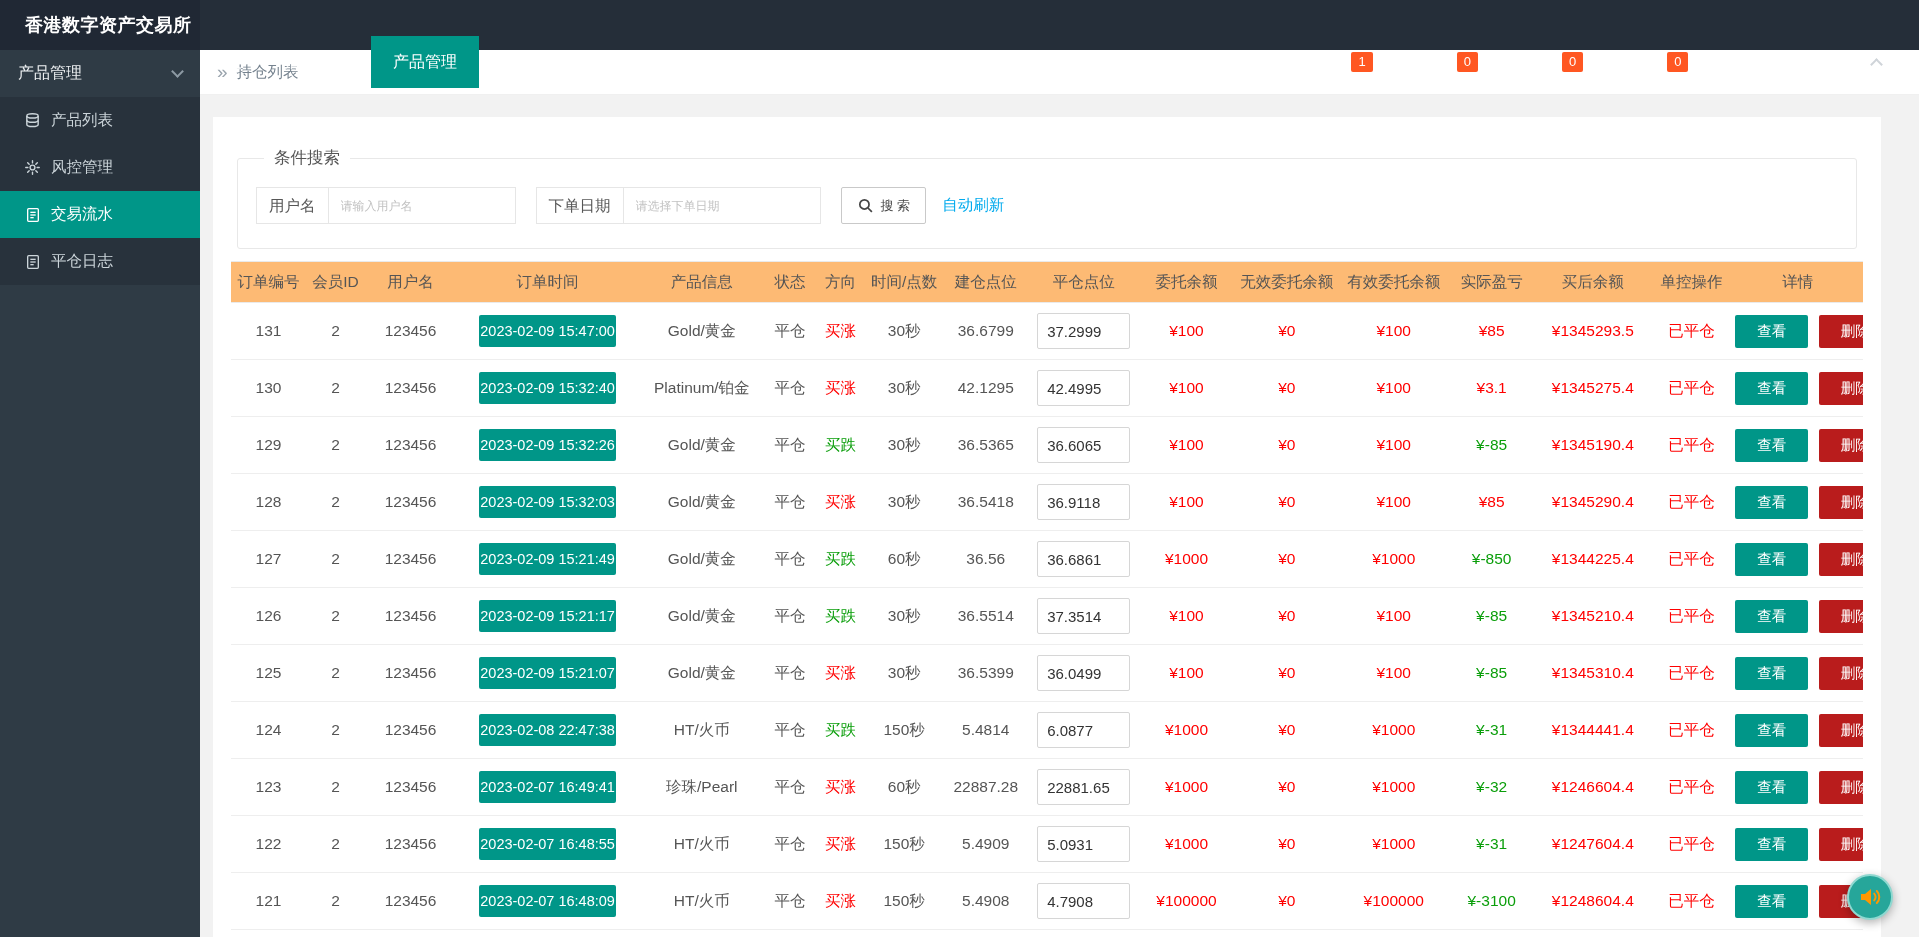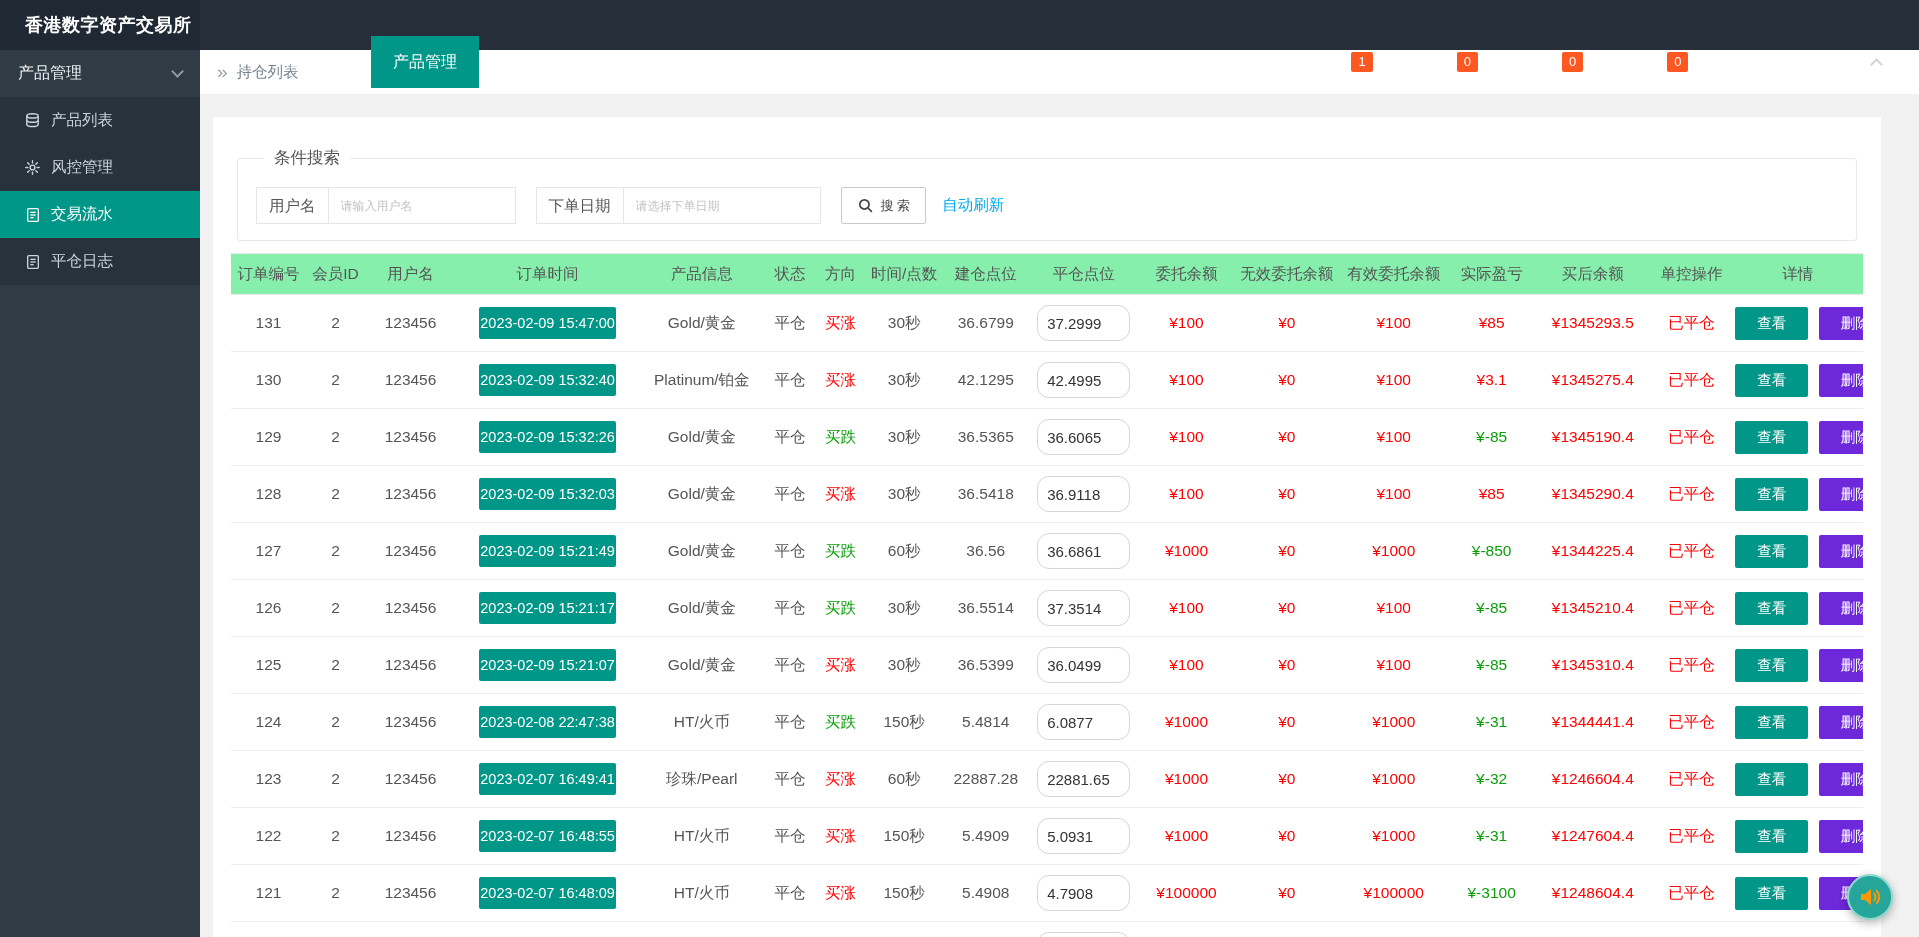--- a/index.html
+++ b/index.html
@@ -28,43 +28,43 @@
   .s-icon { display:inline-flex; width:17px; height:17px; align-items:center; justify-content:center; }
 
   
   .main { position:absolute; left:200px; top:50px; right:0; bottom:0; }
   .breadcrumb { height:45px; background:#fff; display:flex; align-items:center; padding:0 17px; font-size:15.5px; color:#76838f; border-bottom:1px solid #f0f0f0; }
   .bc-arrow { color:#9aa4ad; font-size:19px; margin-right:9px; }
   .content { position:absolute; top:45px; left:0; right:0; bottom:0; background:#f2f2f2; overflow:hidden; }
   .panel { position:absolute; left:13px; top:22px; width:1668px; bottom:-80px; background:#fff; padding:16px 18px; }
 
   
-  .search-set { border:1px solid #e8e8e8; border-radius:3px; margin:14px 6px 12px; padding:4px 18px 16px; }
+  .search-set { border:1px solid #e8e8e8; border-radius:3px; margin:14px 6px 12px; padding:4px 18px 24px; }
   .search-set legend { font-size:16.5px; color:#555; padding:0 10px; margin-left:8px; }
   .form-row { display:flex; align-items:center; margin-top:14px; }
   .field-group { display:flex; align-items:center; }
   .field-label { height:37px; line-height:35px; border:1px solid #e6e6e6; padding:0 12px; font-size:15.5px; color:#565656; background:#fff; white-space:nowrap; }
   .text-input { height:37px; width:188px; border:1px solid #e6e6e6; margin-left:-1px; padding:0 12px; font-size:12px; color:#333; outline:none; background:#fff; }
   .text-input.date { width:198px; }
   .text-input::placeholder { color:#c2c2c2; }
   .search-btn { margin-left:20px; height:37px; display:inline-flex; align-items:center; gap:7px; padding:0 15px; background:#fff; border:1px solid #c9c9c9; border-radius:2px; font-size:13px; color:#444; cursor:pointer; }
   .auto-refresh { margin-left:16px; color:#01aaed; font-size:15.5px; cursor:pointer; text-decoration:none; }
 
   
   .table-wrap { margin-top:6px; }
   table { width:100%; border-collapse:collapse; table-layout:fixed; }
-  thead th { background:#86efac; height:41px; font-size:15.5px; color:#555; font-weight:normal; text-align:center; border-top:1px solid #eaeaea; border-bottom:1px solid #eaeaea; overflow:hidden; white-space:nowrap; }
+  thead th { background:#fdba74; height:41px; font-size:15.5px; color:#555; font-weight:normal; text-align:center; border-top:1px solid #eaeaea; border-bottom:1px solid #eaeaea; overflow:hidden; white-space:nowrap; }
   tbody td { height:57px; border-bottom:1px solid #eee; font-size:15.5px; color:#555; text-align:center; overflow:hidden; white-space:nowrap; }
   .time-btn { background:#009688; border:none; color:#fff; font-size:14.5px; padding:8px 1px; border-radius:2px; cursor:pointer; white-space:nowrap; }
-  .close-input { width:93px; height:36px; border:1px solid #d6d6d6; border-radius:12px; padding:0 9px; font-size:15px; color:#333; outline:none; text-align:left; background:#fff; }
+  .close-input { width:93px; height:36px; border:1px solid #d6d6d6; border-radius:2px; padding:0 9px; font-size:15px; color:#333; outline:none; text-align:left; background:#fff; }
   .c-up { color:#ff0000; }
   .c-down { color:#0a9e0a; }
   .btn { border:none; color:#fff; font-size:14.5px; padding:7px 22px; border-radius:2px; cursor:pointer; margin:0 3px; }
   .btn.view { background:#009688; }
-  .btn.del { background:#6d28d9; }
+  .btn.del { background:#b91c1c; }
 
   
   .float-btn { position:absolute; left:1847px; top:874px; width:46px; height:46px; border-radius:50%; background:#26a69a; border:2px solid #8fd8d0; box-shadow:0 3px 10px rgba(0,0,0,.3); display:flex; align-items:center; justify-content:center; cursor:pointer; z-index:30; }
 </style>
 </head>
 <body>
 
 <header class="navbar">
   <div class="brand">香港数字资产交易所</div>
   <div class="nav-menu">

